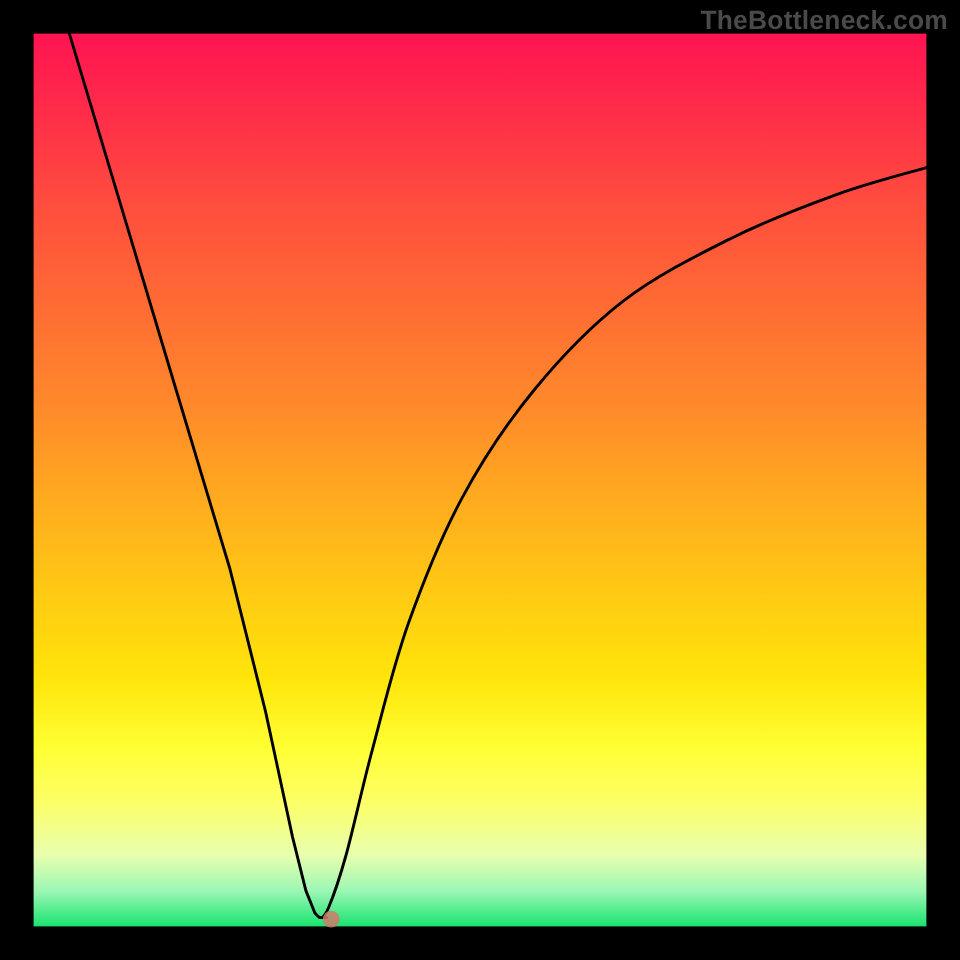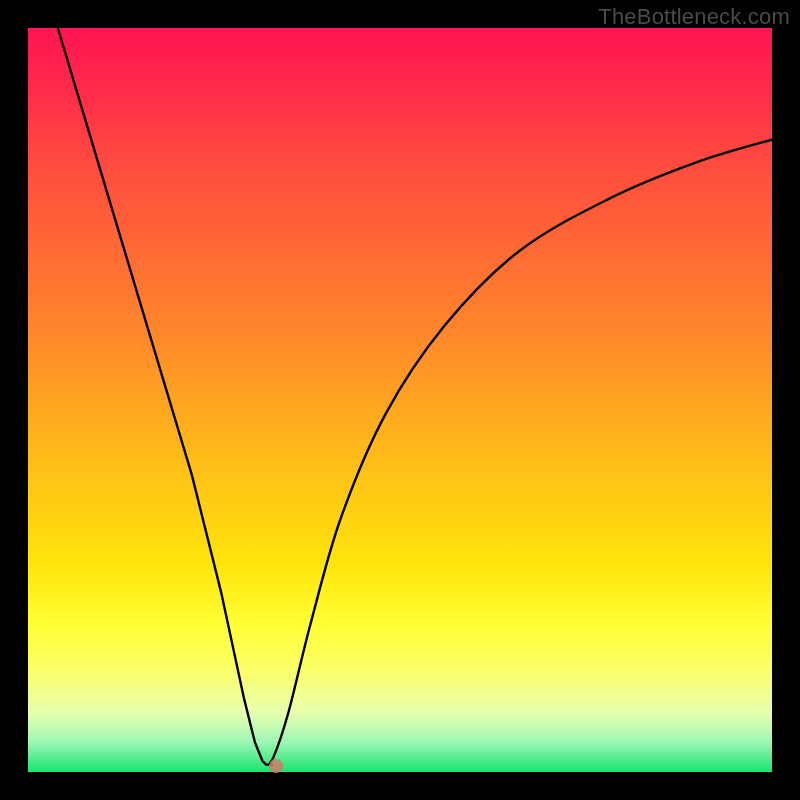--- a/index.html
+++ b/index.html
@@ -16,21 +16,21 @@
     width: 800px;
     height: 800px;
     background: #000;
   }
   .watermark {
     position: absolute;
     top: 4px;
     right: 10px;
     color: #4a4a4a;
     font-size: 22px;
-    font-weight: 400;
+    font-weight: 700;
     letter-spacing: 0.2px;
     user-select: none;
   }
   .plot {
     position: absolute;
     left: 28px;
     top: 28px;
     width: 744px;
     height: 744px;
     background: linear-gradient(

